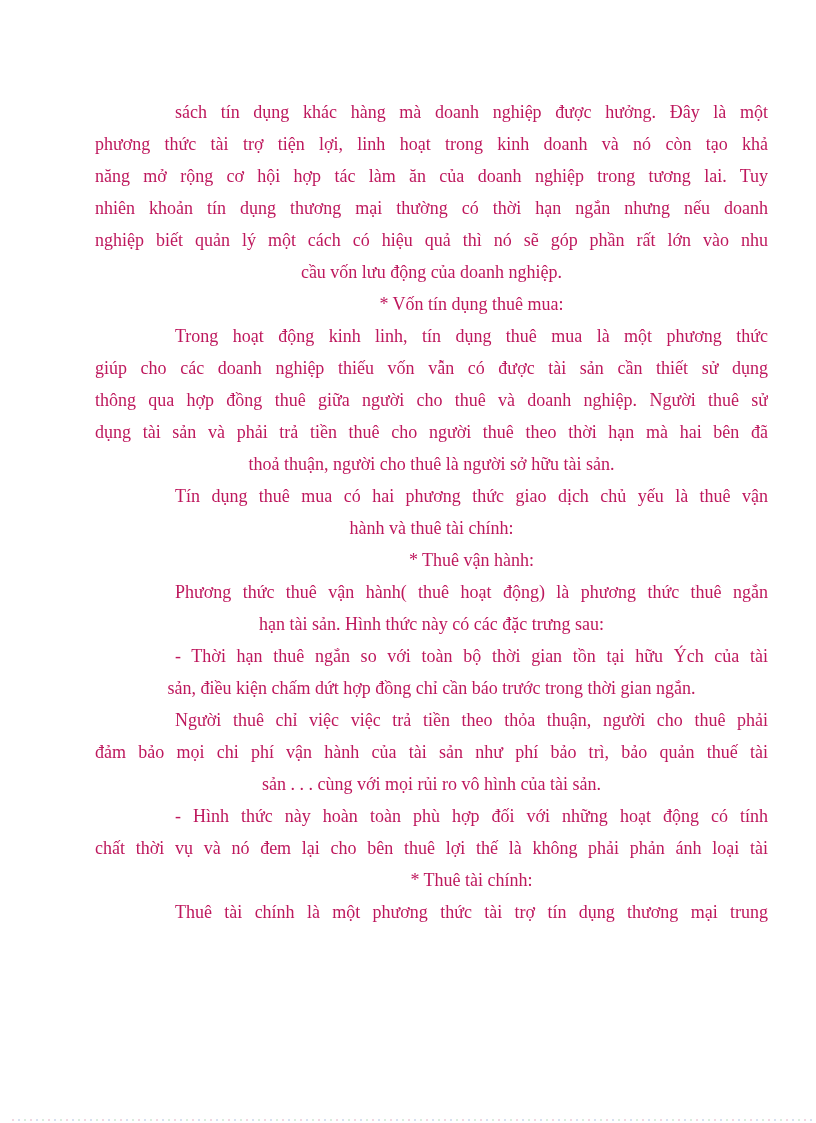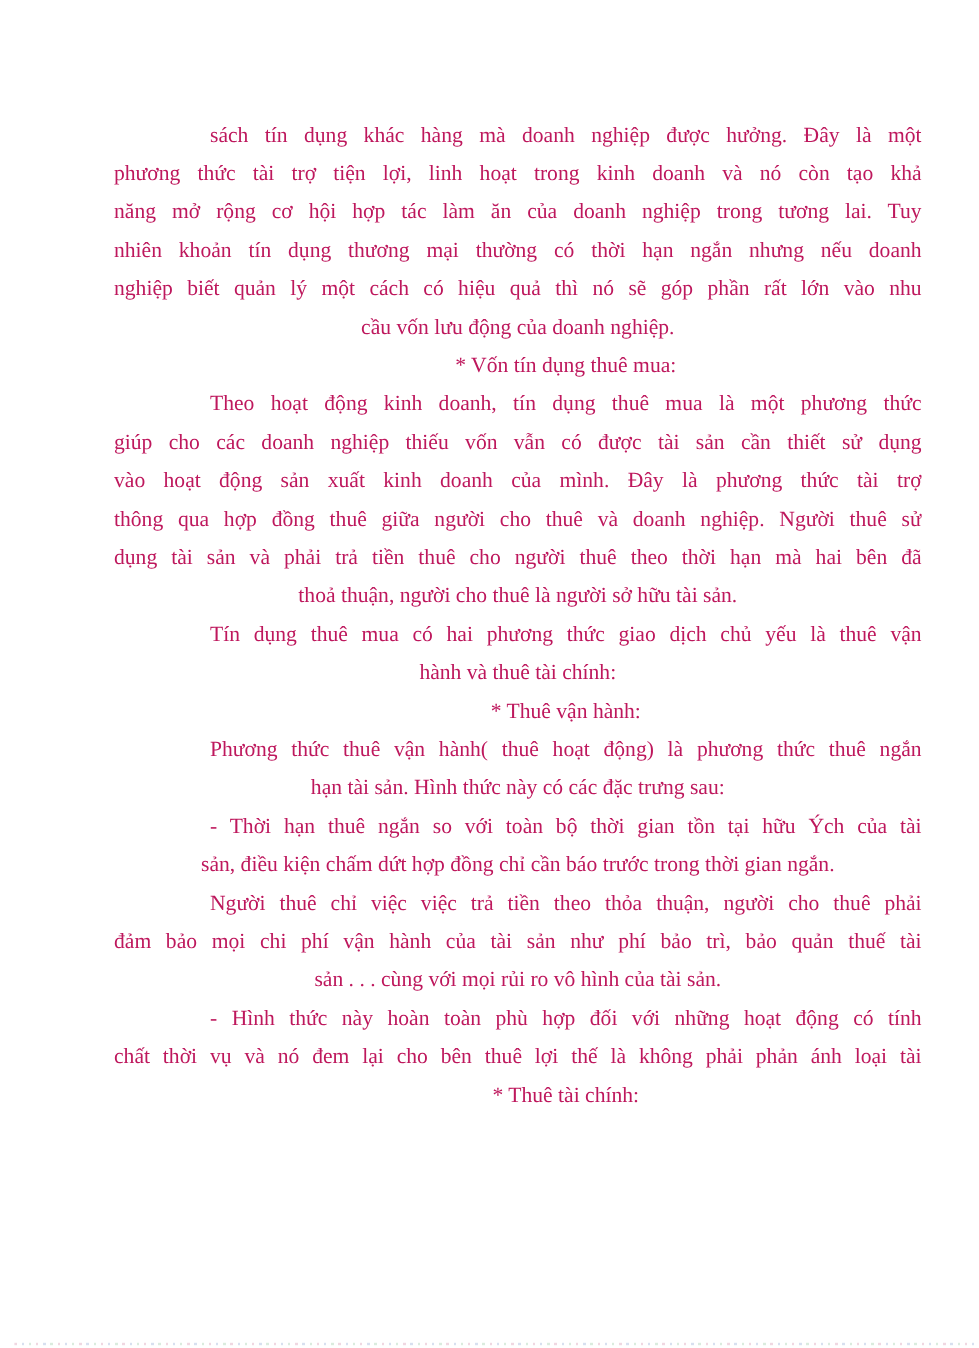--- a/index.html
+++ b/index.html
@@ -61,34 +61,34 @@
 
 <div class="page">
   <div class="textblock" id="textblock" style="color: #be185d;">
       <div class="line indent">sách tín dụng khác hàng mà doanh nghiệp được hưởng. Đây là một</div>
       <div class="line">phương thức tài trợ tiện lợi, linh hoạt trong kinh doanh và nó còn tạo khả</div>
       <div class="line">năng mở rộng cơ hội hợp tác làm ăn của doanh nghiệp trong tương lai. Tuy</div>
       <div class="line">nhiên khoản tín dụng thương mại thường có thời hạn ngắn nhưng nếu doanh</div>
       <div class="line">nghiệp biết quản lý một cách có hiệu quả thì nó sẽ góp phần rất lớn vào nhu</div>
       <div class="line end">cầu vốn lưu động của doanh nghiệp.</div>
       <div class="line end indent">* Vốn tín dụng thuê mua:</div>
-      <div class="line indent">Theo hoạt động kinh doanh, tín dụng thuê mua là một phương thức</div>
+      <div class="line indent">Trong hoạt động kinh linh, tín dụng thuê mua là một phương thức</div>
       <div class="line">giúp cho các doanh nghiệp thiếu vốn vẫn có được tài sản cần thiết sử dụng</div>
-      <div class="line">vào hoạt động sản xuất kinh doanh của mình. Đây là phương thức tài trợ</div>
       <div class="line">thông qua hợp đồng thuê giữa người cho thuê và doanh nghiệp. Người thuê sử</div>
       <div class="line">dụng tài sản và phải trả tiền thuê cho người thuê theo thời hạn mà hai bên đã</div>
       <div class="line end">thoả thuận, người cho thuê là người sở hữu tài sản.</div>
       <div class="line indent">Tín dụng thuê mua có hai phương thức giao dịch chủ yếu là thuê vận</div>
       <div class="line end">hành và thuê tài chính:</div>
       <div class="line end indent">* Thuê vận hành:</div>
       <div class="line indent">Phương thức thuê vận hành( thuê hoạt động) là phương thức thuê ngắn</div>
       <div class="line end">hạn tài sản. Hình thức này có các đặc trưng sau:</div>
       <div class="line indent">- Thời hạn thuê ngắn so với toàn bộ thời gian tồn tại hữu Ých của tài</div>
       <div class="line end">sản, điều kiện chấm dứt hợp đồng chỉ cần báo trước trong thời gian ngắn.</div>
       <div class="line indent">Người thuê chỉ việc việc trả tiền theo thỏa thuận, người cho thuê phải</div>
       <div class="line">đảm bảo mọi chi phí vận hành của tài sản như phí bảo trì, bảo quản thuế tài</div>
       <div class="line end">sản . . . cùng với mọi rủi ro vô hình của tài sản.</div>
       <div class="line indent">- Hình thức này hoàn toàn phù hợp đối với những hoạt động có tính</div>
       <div class="line">chất thời vụ và nó đem lại cho bên thuê lợi thế là không phải phản ánh loại tài</div>
       <div class="line end indent">* Thuê tài chính:</div>
+      <div class="line indent">Thuê tài chính là một phương thức tài trợ tín dụng thương mại trung</div>
     </div>
   <div class="page-bottom-separator"></div>
 </div>
 
 </body></html>

